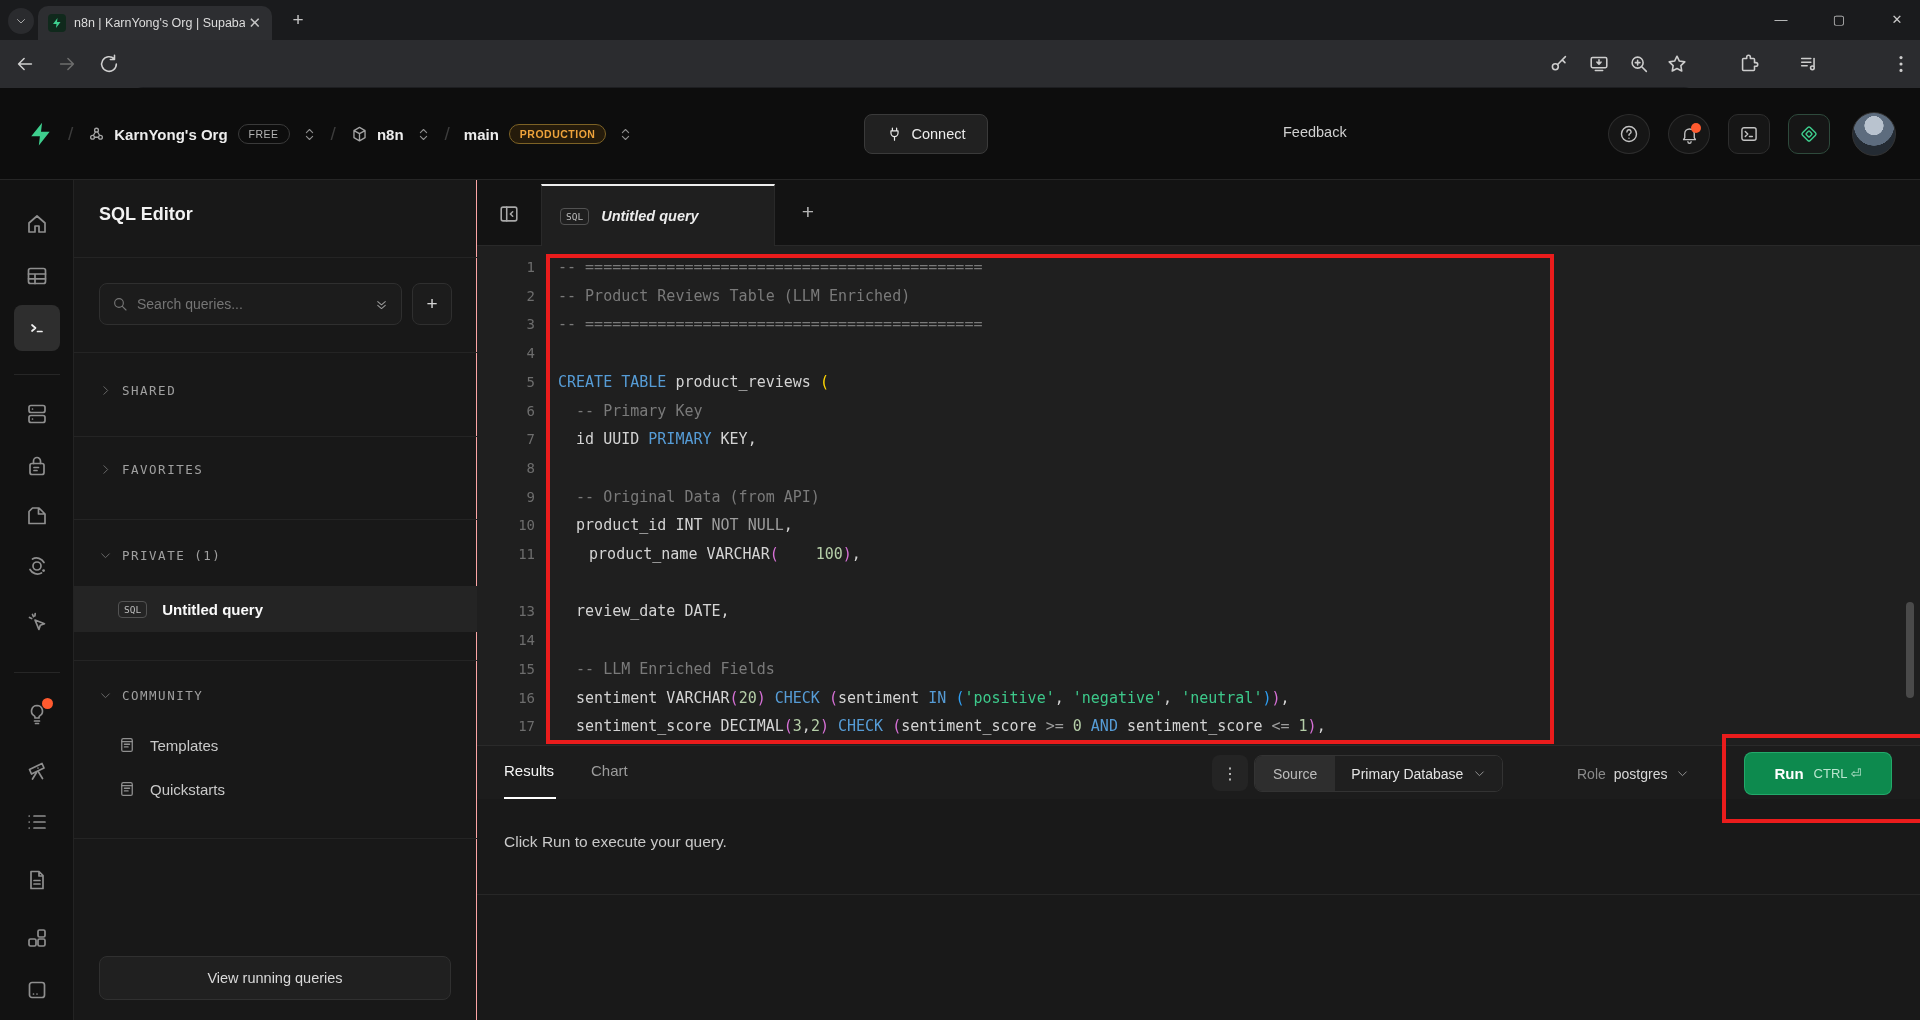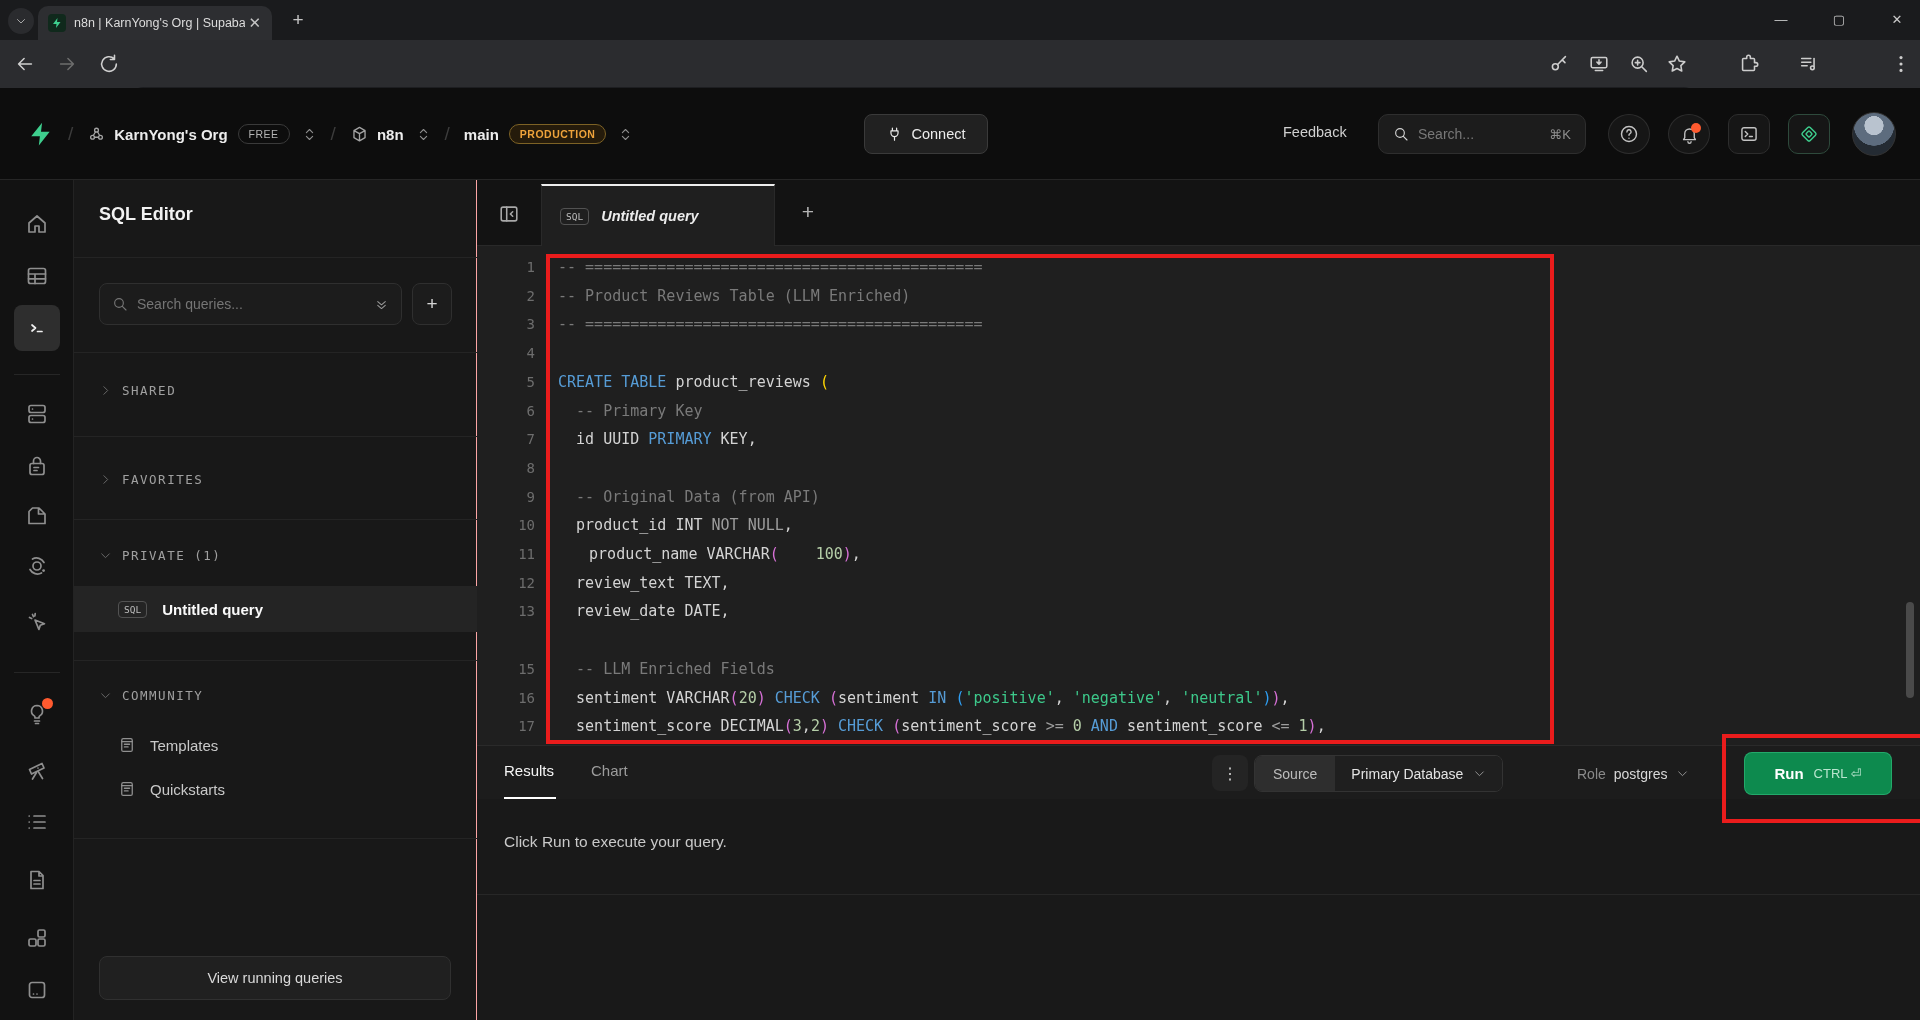--- a/index.html
+++ b/index.html
@@ -221,28 +221,20 @@
           <path d="M7 9 l5-5 5 5 M7 15 l5 5 5-5"></path>
         </svg>
     </div>
     <div id="connect-btn">
       <svg class="ico" width="17" height="17" viewBox="0 0 24 24">
           <path d="M9 3 v4 M15 3 v4 M7 7 h10 v3 a5 5 0 0 1-10 0 Z M12 15 v5"></path>
         </svg>
       <span>Connect</span>
     </div>
     <span id="feedback-link">Feedback</span>
-    <div id="header-search">
-      <svg class="ico" width="16" height="16" viewBox="0 0 24 24">
-          <circle cx="10.5" cy="10.5" r="6.5"></circle>
-          <path d="M15.5 15.5 L21 21"></path>
-        </svg>
-      <span class="ph">Search...</span>
-      <span class="kbd">⌘K</span>
-    </div>
     <div class="hbtn" style="left:1608px;">
       <svg class="ico" width="20" height="20" viewBox="0 0 24 24">
           <circle cx="12" cy="12" r="9"></circle>
           <path d="M9.5 9.5 a2.5 2.5 0 1 1 3.4 2.3 c-.7.3-.9.8-.9 1.7"></path>
           <path d="M12 17 h.01"></path>
         </svg>
     </div>
     <div class="hbtn" style="left:1668px;">
       <svg class="ico" width="19" height="19" viewBox="0 0 24 24">
           <path d="M6 16 V11 a6 6 0 0 1 12 0 v5 l1.5 2.5 H4.5 Z M10 21 a2 2 0 0 0 4 0"></path>
@@ -366,21 +358,21 @@
     <div class="pdiv" style="top:172px;"></div>
 
     <div class="section-row" style="top:203px;">
       <svg class="ico" width="13" height="13" viewBox="0 0 24 24">
           <path d="M9 5 l7 7-7 7"></path>
         </svg>
       <span class="section-label">SHARED</span>
     </div>
     <div class="pdiv" style="top:256px;"></div>
 
-    <div class="section-row" style="top:292px;justify-content:center;">
+    <div class="section-row" style="top:282px;justify-content:center;">
       <svg class="ico" width="13" height="13" viewBox="0 0 24 24">
           <path d="M9 5 l7 7-7 7"></path>
         </svg>
       <span class="section-label">FAVORITES</span>
     </div>
     <div class="pdiv" style="top:339px;"></div>
 
     <div class="section-row" style="top:368px;">
       <svg class="ico" width="13" height="13" viewBox="0 0 24 24">
           <path d="M5 9 l7 7 7-7"></path>
@@ -441,22 +433,22 @@
         <div class="code-row" style="top: 35.7px;"><span class="ln">2</span><span class="lc"><span style="color: rgb(122, 122, 122);">-- Product Reviews Table (LLM Enriched)</span></span></div>
         <div class="code-row" style="top: 64.4px;"><span class="ln">3</span><span class="lc"><span style="color: rgb(122, 122, 122);">-- ============================================</span></span></div>
         <div class="code-row" style="top: 93.1px;"><span class="ln">4</span><span class="lc"></span></div>
         <div class="code-row" style="top: 121.8px;"><span class="ln">5</span><span class="lc"><span style="color: rgb(86, 156, 214); font-weight: 400;">CREATE TABLE</span><span style="color: rgb(212, 212, 212);"> product_reviews </span><span style="color: rgb(255, 214, 2);">(</span></span></div>
         <div class="code-row" style="top: 150.5px;"><span class="ln">6</span><span class="lc"><span style="color: rgb(122, 122, 122);">  -- Primary Key</span></span></div>
         <div class="code-row" style="top: 179.2px;"><span class="ln">7</span><span class="lc"><span style="color: rgb(212, 212, 212);">  id UUID </span><span style="color: rgb(86, 156, 214); font-weight: 400;">PRIMARY</span><span style="color: rgb(212, 212, 212);"> KEY,</span></span></div>
         <div class="code-row" style="top: 207.9px;"><span class="ln">8</span><span class="lc"></span></div>
         <div class="code-row" style="top: 236.6px;"><span class="ln">9</span><span class="lc"><span style="color: rgb(122, 122, 122);">  -- Original Data (from API)</span></span></div>
         <div class="code-row" style="top: 265.3px;"><span class="ln">10</span><span class="lc"><span style="color: rgb(212, 212, 212);">  product_id INT </span><span style="color: rgb(157, 157, 157);">NOT NULL</span><span style="color: rgb(212, 212, 212);">,</span></span></div>
         <div class="code-row" style="top: 294px; gap: 13px;"><span class="ln">11</span><span class="lc"><span style="color: rgb(212, 212, 212);">  product_name VARCHAR</span><span style="color: rgb(214, 112, 214);">(</span><span style="color: rgb(181, 206, 168); margin-left: 37px;">100</span><span style="color: rgb(214, 112, 214);">)</span><span style="color: rgb(212, 212, 212);">,</span></span></div>
-        <div class="code-row" style="top: 322.7px;"><span class="ln">12</span><span class="lc"><span style="color: rgb(212, 212, 212);">  review_text TEXT,</span></span></div>
         <div class="code-row" style="top: 351.4px;"><span class="ln">13</span><span class="lc"><span style="color: rgb(212, 212, 212);">  review_date DATE,</span></span></div>
+        <div class="code-row" style="top: 380.1px;"><span class="ln">14</span><span class="lc"></span></div>
         <div class="code-row" style="top: 408.8px;"><span class="ln">15</span><span class="lc"><span style="color: rgb(122, 122, 122);">  -- LLM Enriched Fields</span></span></div>
         <div class="code-row" style="top: 437.5px;"><span class="ln">16</span><span class="lc"><span style="color: rgb(212, 212, 212);">  sentiment VARCHAR</span><span style="color: rgb(214, 112, 214);">(</span><span style="color: rgb(181, 206, 168);">20</span><span style="color: rgb(214, 112, 214);">)</span><span style="color: rgb(212, 212, 212);"> </span><span style="color: rgb(86, 156, 214); font-weight: 400;">CHECK</span><span style="color: rgb(212, 212, 212);"> </span><span style="color: rgb(214, 112, 214);">(</span><span style="color: rgb(212, 212, 212);">sentiment </span><span style="color: rgb(86, 156, 214); font-weight: 400;">IN</span><span style="color: rgb(212, 212, 212);"> </span><span style="color: rgb(47, 159, 244);">(</span><span style="color: rgb(61, 201, 139);">'positive'</span><span style="color: rgb(212, 212, 212);">, </span><span style="color: rgb(61, 201, 139);">'negative'</span><span style="color: rgb(212, 212, 212);">, </span><span style="color: rgb(61, 201, 139);">'neutral'</span><span style="color: rgb(47, 159, 244);">)</span><span style="color: rgb(214, 112, 214);">)</span><span style="color: rgb(212, 212, 212);">,</span></span></div>
         <div class="code-row" style="top: 466.2px;"><span class="ln">17</span><span class="lc"><span style="color: rgb(212, 212, 212);">  sentiment_score DECIMAL</span><span style="color: rgb(214, 112, 214);">(</span><span style="color: rgb(181, 206, 168);">3</span><span style="color: rgb(212, 212, 212);">,</span><span style="color: rgb(181, 206, 168);">2</span><span style="color: rgb(214, 112, 214);">)</span><span style="color: rgb(212, 212, 212);"> </span><span style="color: rgb(86, 156, 214); font-weight: 400;">CHECK</span><span style="color: rgb(212, 212, 212);"> </span><span style="color: rgb(214, 112, 214);">(</span><span style="color: rgb(212, 212, 212);">sentiment_score </span><span style="color: rgb(157, 157, 157);">&gt;=</span><span style="color: rgb(212, 212, 212);"> </span><span style="color: rgb(181, 206, 168);">0</span><span style="color: rgb(212, 212, 212);"> </span><span style="color: rgb(86, 156, 214); font-weight: 400;">AND</span><span style="color: rgb(212, 212, 212);"> sentiment_score </span><span style="color: rgb(157, 157, 157);">&lt;=</span><span style="color: rgb(212, 212, 212);"> </span><span style="color: rgb(181, 206, 168);">1</span><span style="color: rgb(214, 112, 214);">)</span><span style="color: rgb(212, 212, 212);">,</span></span></div>
       </div>
     <div id="edit-scroll-thumb"></div>
   </div>
 
   <div id="results-area">
     <span id="results-msg">Click Run to execute your query.</span>
     <div id="results-div"></div>

